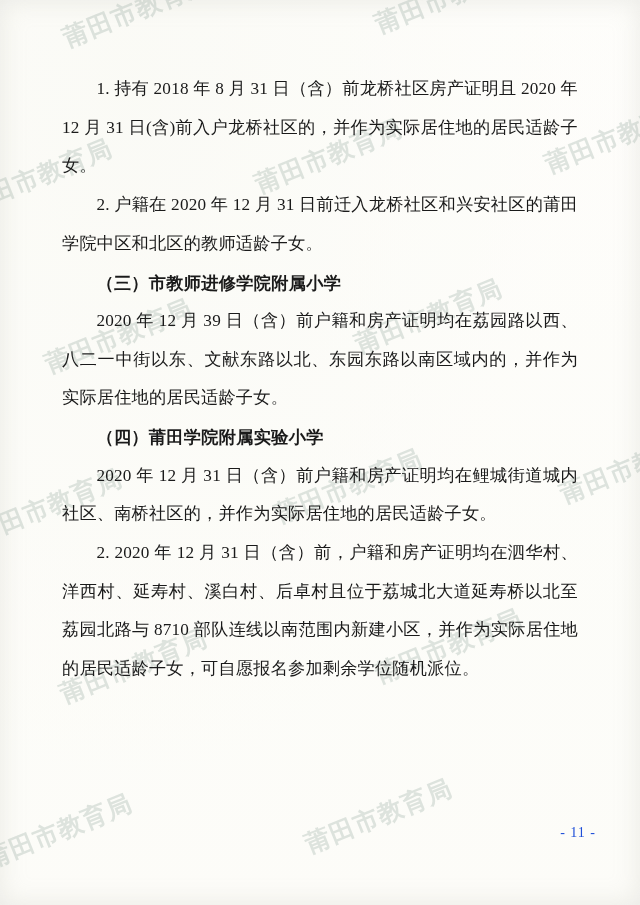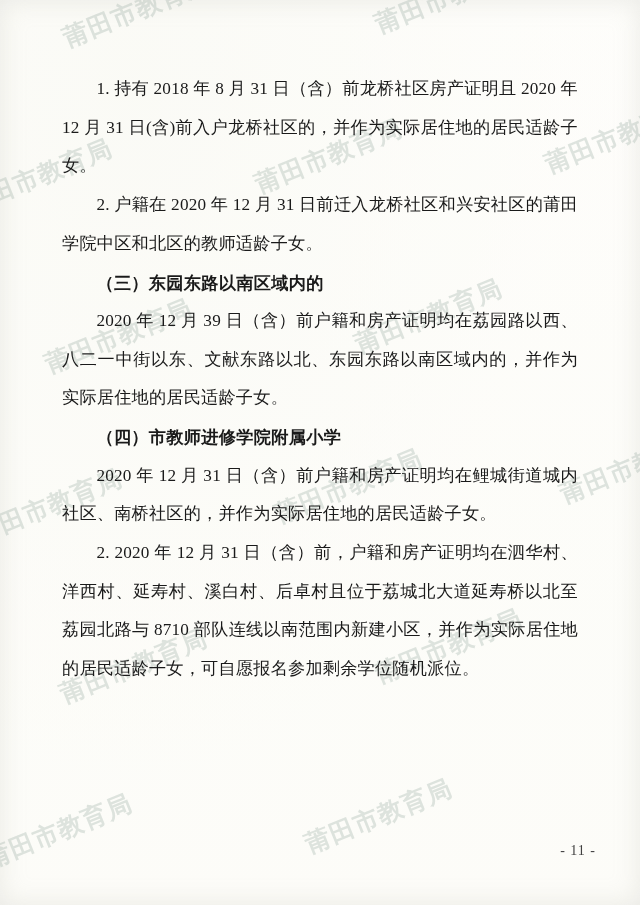--- a/index.html
+++ b/index.html
@@ -72,23 +72,23 @@
     line-height: 38.5px;
     color: #1a1a1a;
     text-indent: 2em;
     font-weight: bold;
     font-family: "Liberation Sans", "DejaVu Sans", sans-serif;
     letter-spacing: 0.3px;
   }
   .pagenum {
     position: absolute;
     right: 44px;
-    bottom: 46px;
+    bottom: 64px;
     font-size: 14px;
-    color: #404040;
+    color: #1d4ed8;
     font-family: "Liberation Serif", "DejaVu Serif", serif;
     z-index: 4;
     letter-spacing: 1px;
   }
   .edge-shadow {
     position: absolute;
     inset: 0;
     box-shadow: inset 0 0 26px rgba(180,180,170,0.25);
     pointer-events: none;
     z-index: 5;
@@ -113,23 +113,23 @@
     <div class="wm" style="left:555px; top:480px; font-size:25px; transform: rotate(-22deg);">莆田市教育局</div>
     <div class="wm" style="left:55px; top:680px; font-size:25px; transform: rotate(-22deg);">莆田市教育局</div>
     <div class="wm" style="left:370px; top:660px; font-size:25px; transform: rotate(-22deg);">莆田市教育局</div>
     <div class="wm" style="left:-20px; top:845px; font-size:25px; transform: rotate(-22deg);">莆田市教育局</div>
     <div class="wm" style="left:300px; top:830px; font-size:25px; transform: rotate(-22deg);">莆田市教育局</div>
   </div>
 
   <div class="content">
     <p class="para">1. 持有 2018 年 8 月 31 日（含）前龙桥社区房产证明且 2020 年 12 月 31 日(含)前入户龙桥社区的，并作为实际居住地的居民适龄子女。</p>
     <p class="para">2. 户籍在 2020 年 12 月 31 日前迁入龙桥社区和兴安社区的莆田学院中区和北区的教师适龄子女。</p>
-    <p class="heading">（三）东园东路以南区域内的</p>
+    <p class="heading">（三）市教师进修学院附属小学</p>
     <p class="para">2020 年 12 月 39 日（含）前户籍和房产证明均在荔园路以西、八二一中街以东、文献东路以北、东园东路以南区域内的，并作为实际居住地的居民适龄子女。</p>
-    <p class="heading">（四）市教师进修学院附属小学</p>
+    <p class="heading">（四）莆田学院附属实验小学</p>
     <p class="para">2020 年 12 月 31 日（含）前户籍和房产证明均在鲤城街道城内社区、南桥社区的，并作为实际居住地的居民适龄子女。</p>
     <p class="para">2. 2020 年 12 月 31 日（含）前，户籍和房产证明均在泗华村、洋西村、延寿村、溪白村、后卓村且位于荔城北大道延寿桥以北至荔园北路与 8710 部队连线以南范围内新建小区，并作为实际居住地的居民适龄子女，可自愿报名参加剩余学位随机派位。</p>
 
   </div>
 
   <div class="pagenum">- 11 -</div>
   <div class="edge-shadow"></div>
 </div>
 
 </body></html>

